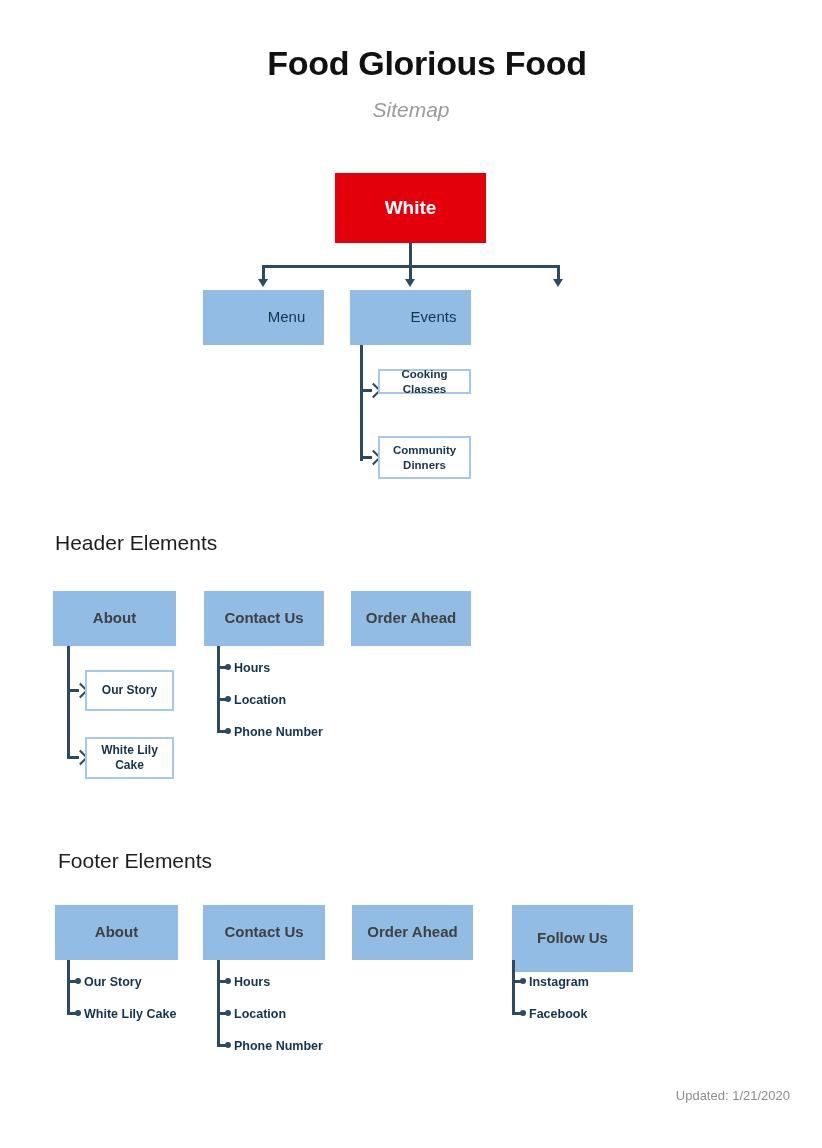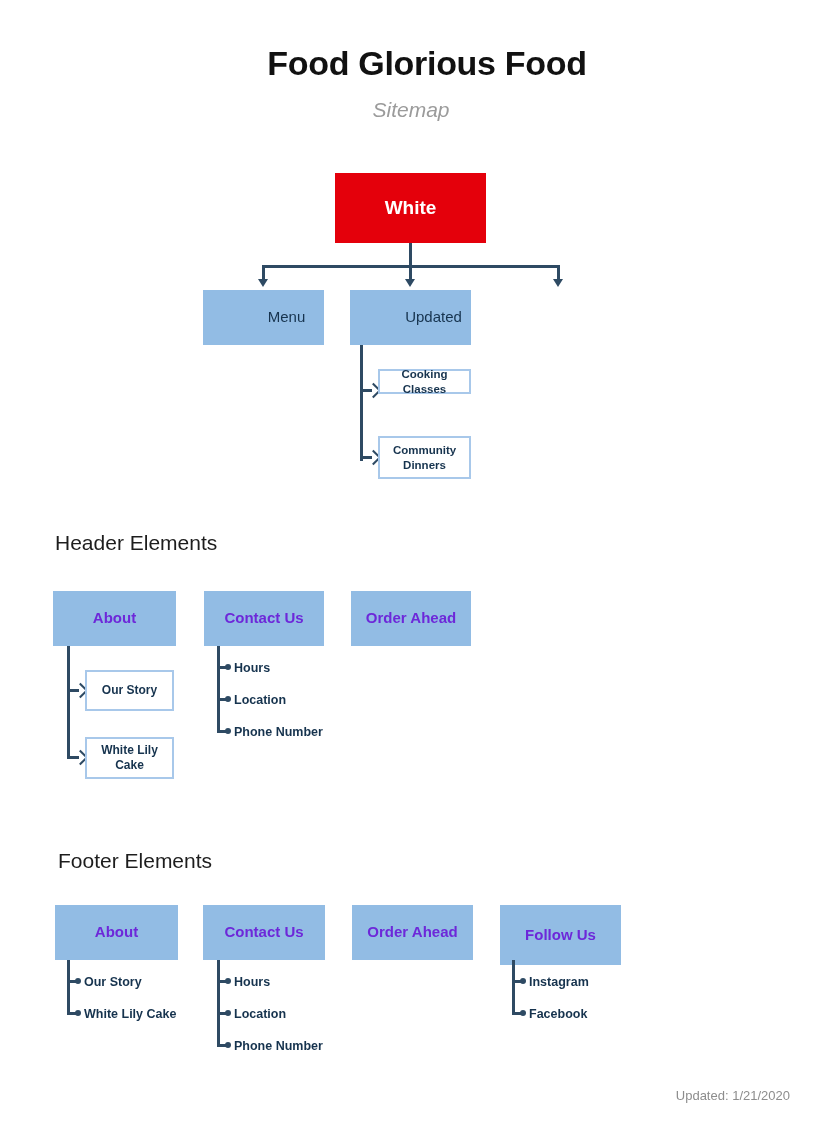--- a/index.html
+++ b/index.html
@@ -78,21 +78,21 @@
   }
   .node.primary {
     background: #92bce4;
     color: #16334e;
     font-size: 15px;
     font-weight: normal;
     padding-left: 46px;
   }
   .node.section-box {
     background: #92bce4;
-    color: #6d28d9;
+    color: #404040;
     font-size: 15px;
     font-weight: bold;
   }
   .node.leaf {
     background: #ffffff;
     border: 2.5px solid #a8c8ea;
     color: #16334e;
     font-size: 12px;
     font-weight: bold;
   }
@@ -158,21 +158,21 @@
   <div class="vline" style="left:409px; top:243px; height:23px;"></div>
   <div class="hline" style="left:262px; top:265px; width:297px;"></div>
   <div class="vline" style="left:262px; top:265px; height:15px;"></div>
   <div class="vline" style="left:409px; top:265px; height:15px;"></div>
   <div class="vline" style="left:557px; top:265px; height:15px;"></div>
   <div class="arrow-down" style="left:257.5px; top:279px;"></div>
   <div class="arrow-down" style="left:404.5px; top:279px;"></div>
   <div class="arrow-down" style="left:552.5px; top:279px;"></div>
 
   <div class="node primary" style="left:203px; top:290px; width:121px; height:55px;">Menu</div>
-  <div class="node primary" style="left:350px; top:290px; width:121px; height:55px;">Updated</div>
+  <div class="node primary" style="left:350px; top:290px; width:121px; height:55px;">Events</div>
 
   <div class="vline" style="left:360px; top:345px; height:116px;"></div>
   <div class="hline" style="left:360px; top:389px; width:12px;"></div>
   <div class="hline" style="left:360px; top:456px; width:12px;"></div>
   <div class="chev-right" style="left:368px; top:385px;"></div>
   <div class="chev-right" style="left:368px; top:452px;"></div>
 
   <div class="node leaf small" style="left:378px; top:369px; width:93px; height:25px;">Cooking Classes</div>
   <div class="node leaf small" style="left:378px; top:436px; width:93px; height:43px;">Community Dinners</div>
 
@@ -200,21 +200,21 @@
   <div class="dot" style="left:225px; top:728px;"></div>
   <div class="bullet-label" style="left:234px; top:661px;">Hours</div>
   <div class="bullet-label" style="left:234px; top:693px;">Location</div>
   <div class="bullet-label" style="left:234px; top:725px;">Phone Number</div>
 
   <div class="section-heading" style="left:58px; top:849px;">Footer Elements</div>
 
   <div class="node section-box" style="left:55px; top:905px; width:123px; height:55px;">About</div>
   <div class="node section-box" style="left:203px; top:905px; width:122px; height:55px;">Contact Us</div>
   <div class="node section-box" style="left:352px; top:905px; width:121px; height:55px;">Order Ahead</div>
-  <div class="node section-box" style="left:500px; top:905px; width:121px; height:60px;">Follow Us</div>
+  <div class="node section-box" style="left:512px; top:905px; width:121px; height:67px;">Follow Us</div>
 
   <div class="vline" style="left:67px; top:960px; height:55px;"></div>
   <div class="hline" style="left:67px; top:980px; width:12px;"></div>
   <div class="hline" style="left:67px; top:1012px; width:12px;"></div>
   <div class="dot" style="left:75px; top:978px;"></div>
   <div class="dot" style="left:75px; top:1010px;"></div>
   <div class="bullet-label" style="left:84px; top:975px;">Our Story</div>
   <div class="bullet-label" style="left:84px; top:1007px;">White Lily Cake</div>
 
   <div class="vline" style="left:217px; top:960px; height:87px;"></div>

